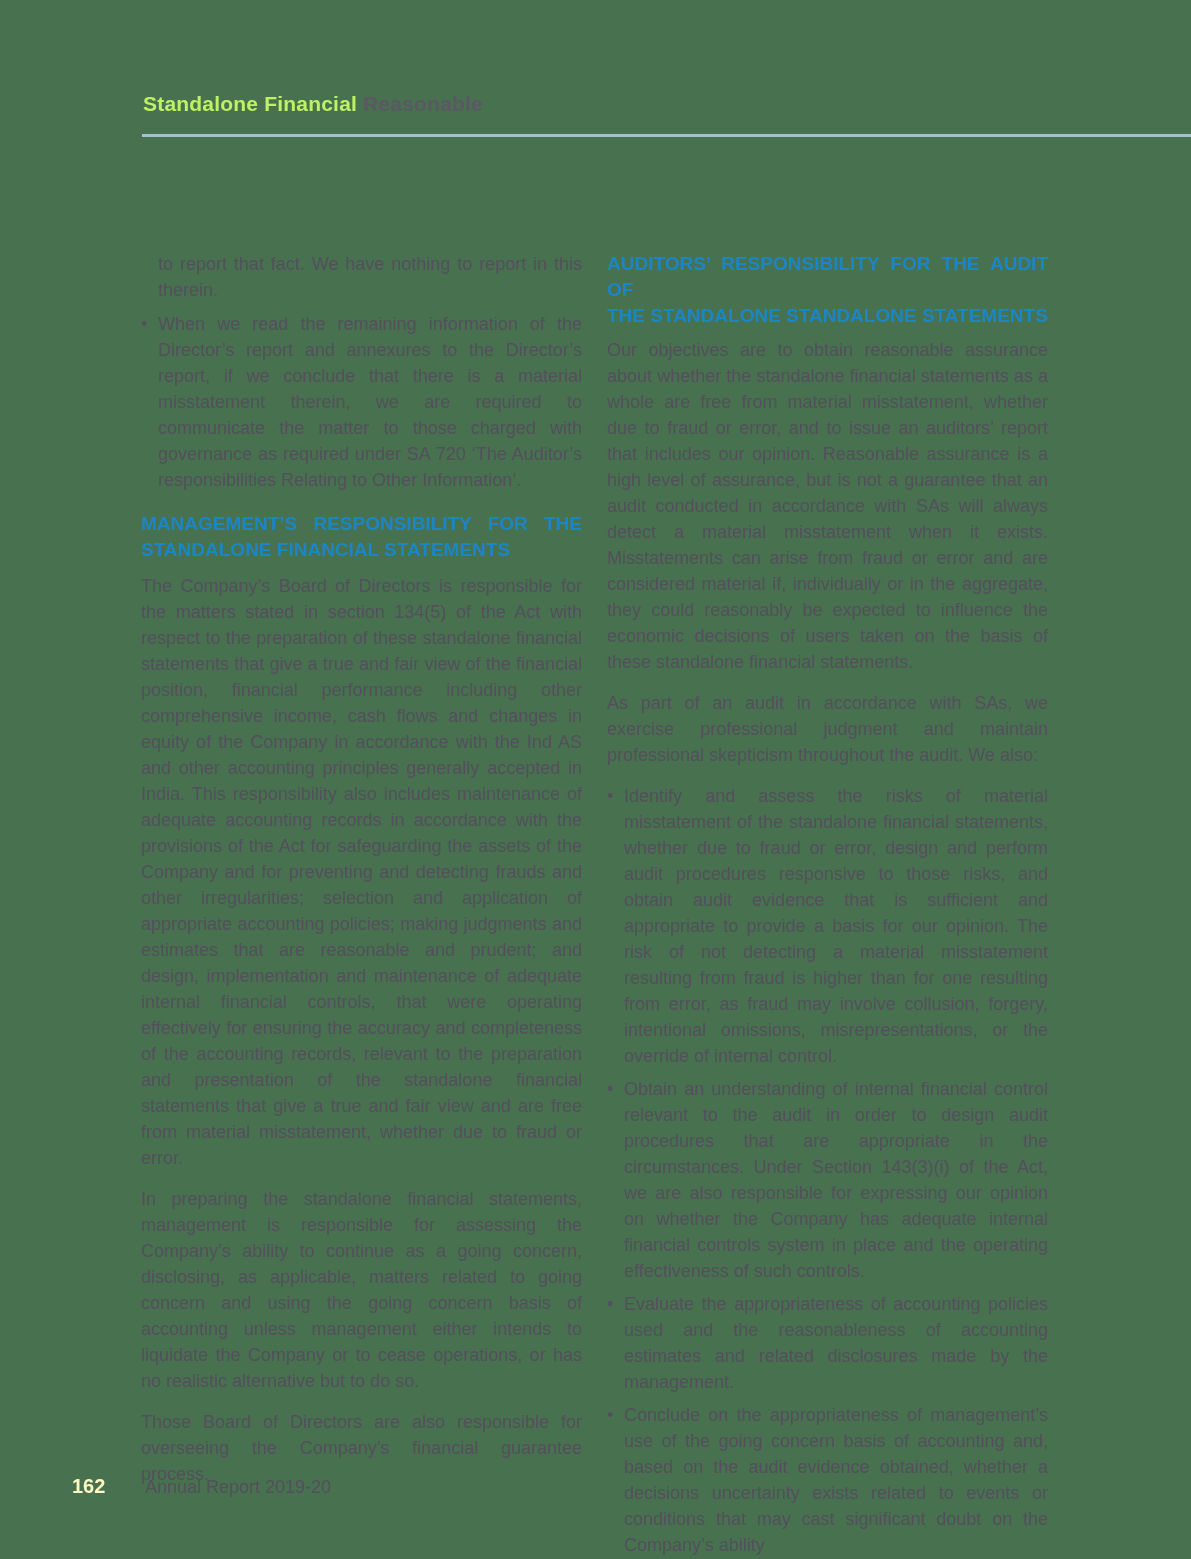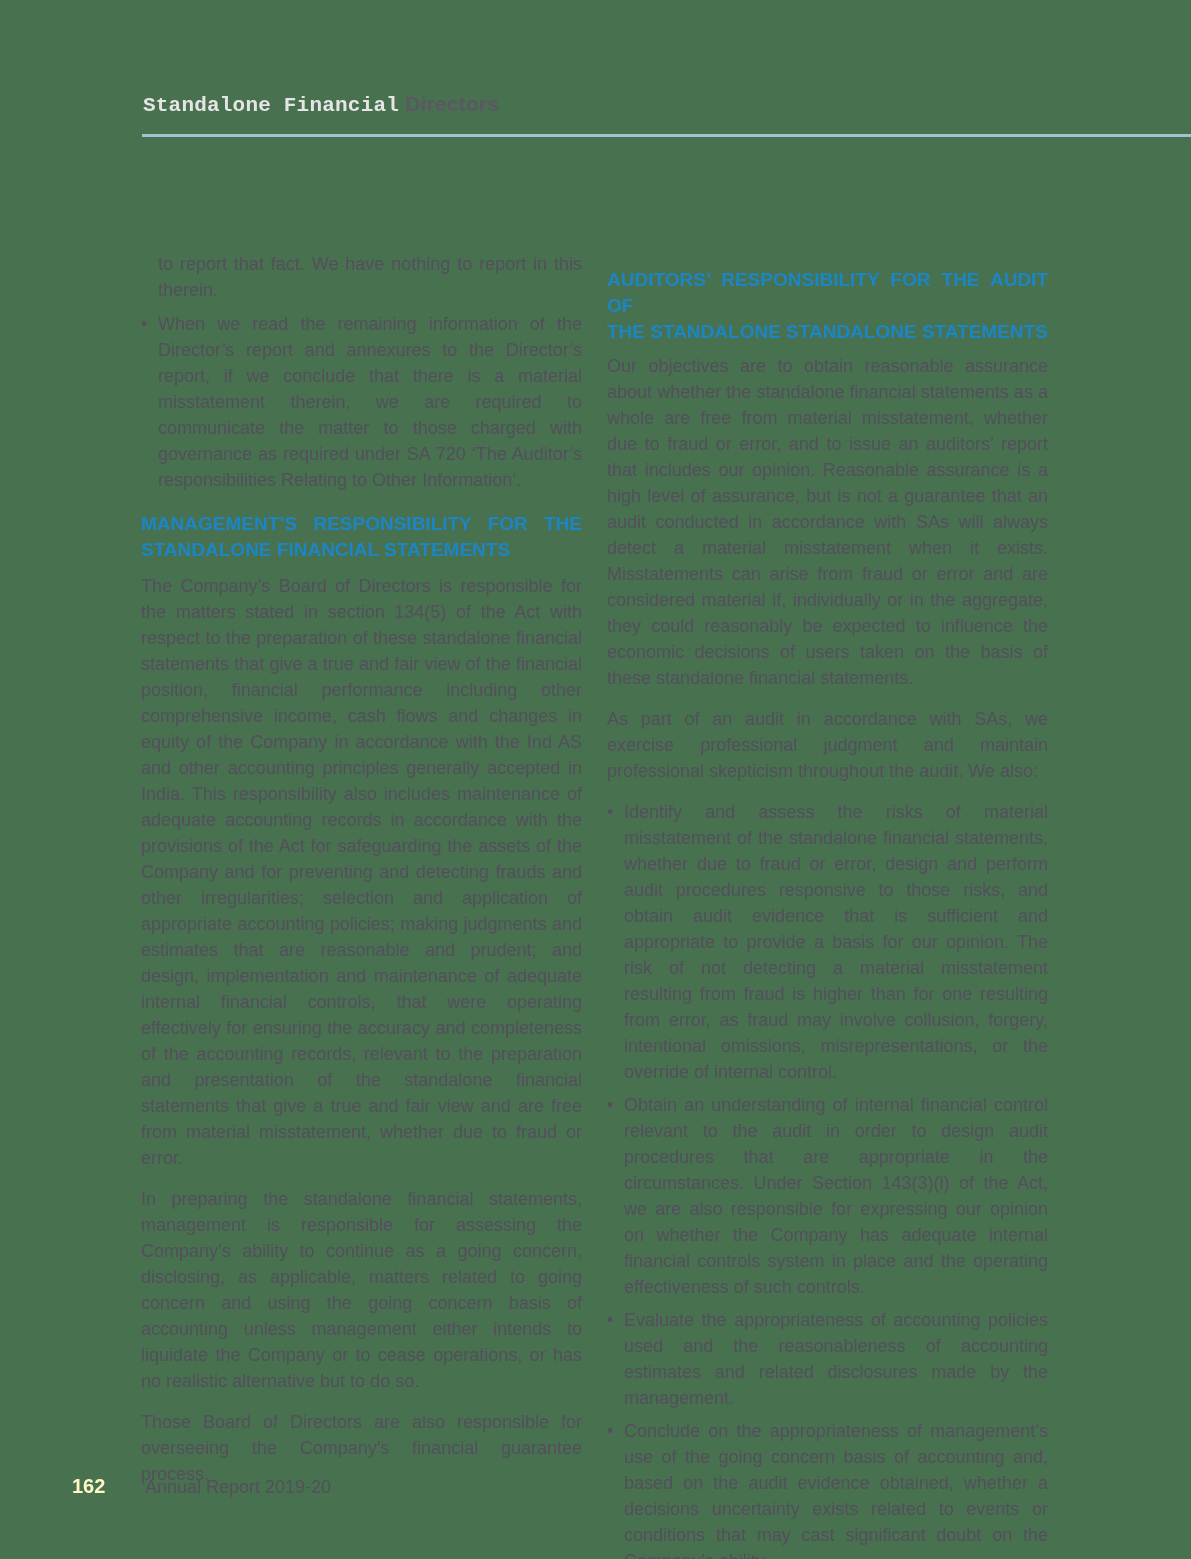--- a/index.html
+++ b/index.html
@@ -10,21 +10,21 @@
     color:#534F5C;
     position:relative;
     overflow:hidden;
   }
 
   .page-header {
     position:absolute; left:143px; top:92px;
     font-size:21px; font-weight:bold; letter-spacing:0.2px;
     white-space:nowrap;
   }
-  .page-header .hl   { color:#e5e5e5;font-family:Liberation Mono, monospace; }
+  .page-header .hl   { color:#bef264; }
   .page-header .rest { color:#5A5862; }
 
   .header-rule {
     position:absolute; left:142px; top:134px;
     width:1049px; height:3px;
     background:#A5C1CE;
   }
 
   .columns {
     position:absolute; left:141px; top:251px; width:908px;
@@ -43,36 +43,36 @@
   .bullet .marker { position:absolute; left:0; top:0; }
   .bullet.tight { margin-bottom:7px; }
 
   .sec-heading {
     color:#1C86C4; font-weight:bold;
     font-size:19px; line-height:26px;
     margin:18px 0 10px 0;
   }
   .sec-heading .l1 { display:block; text-align:justify; text-align-last:justify; }
   .sec-heading .l2 { display:block; text-align:left; }
-  .col-right .sec-heading { margin-top:16px; margin-bottom:8px; }
+  .col-right .sec-heading { margin-top:0; margin-bottom:8px; }
 
   .footer-num  {
     position:absolute; left:72px; top:1475px;
     color:#fef9c3; font-weight:bold; font-size:20px;
   }
   .footer-text {
     position:absolute; left:145px; top:1477px;
     font-size:18px; color:#534F5C;
   }
 </style>
 </head>
 <body>
 
 <div class="page-header">
-  <span class="hl">Standalone Financial</span><span class="rest"> Directors</span>
+  <span class="hl">Standalone Financial</span><span class="rest"> Reasonable</span>
 </div>
 
 <div class="header-rule"></div>
 
 <div class="columns">
 
   <div class="col col-left">
     <p class="para cont">to report that fact. We have nothing to report in this therein.</p>
 
     <div class="bullet">

